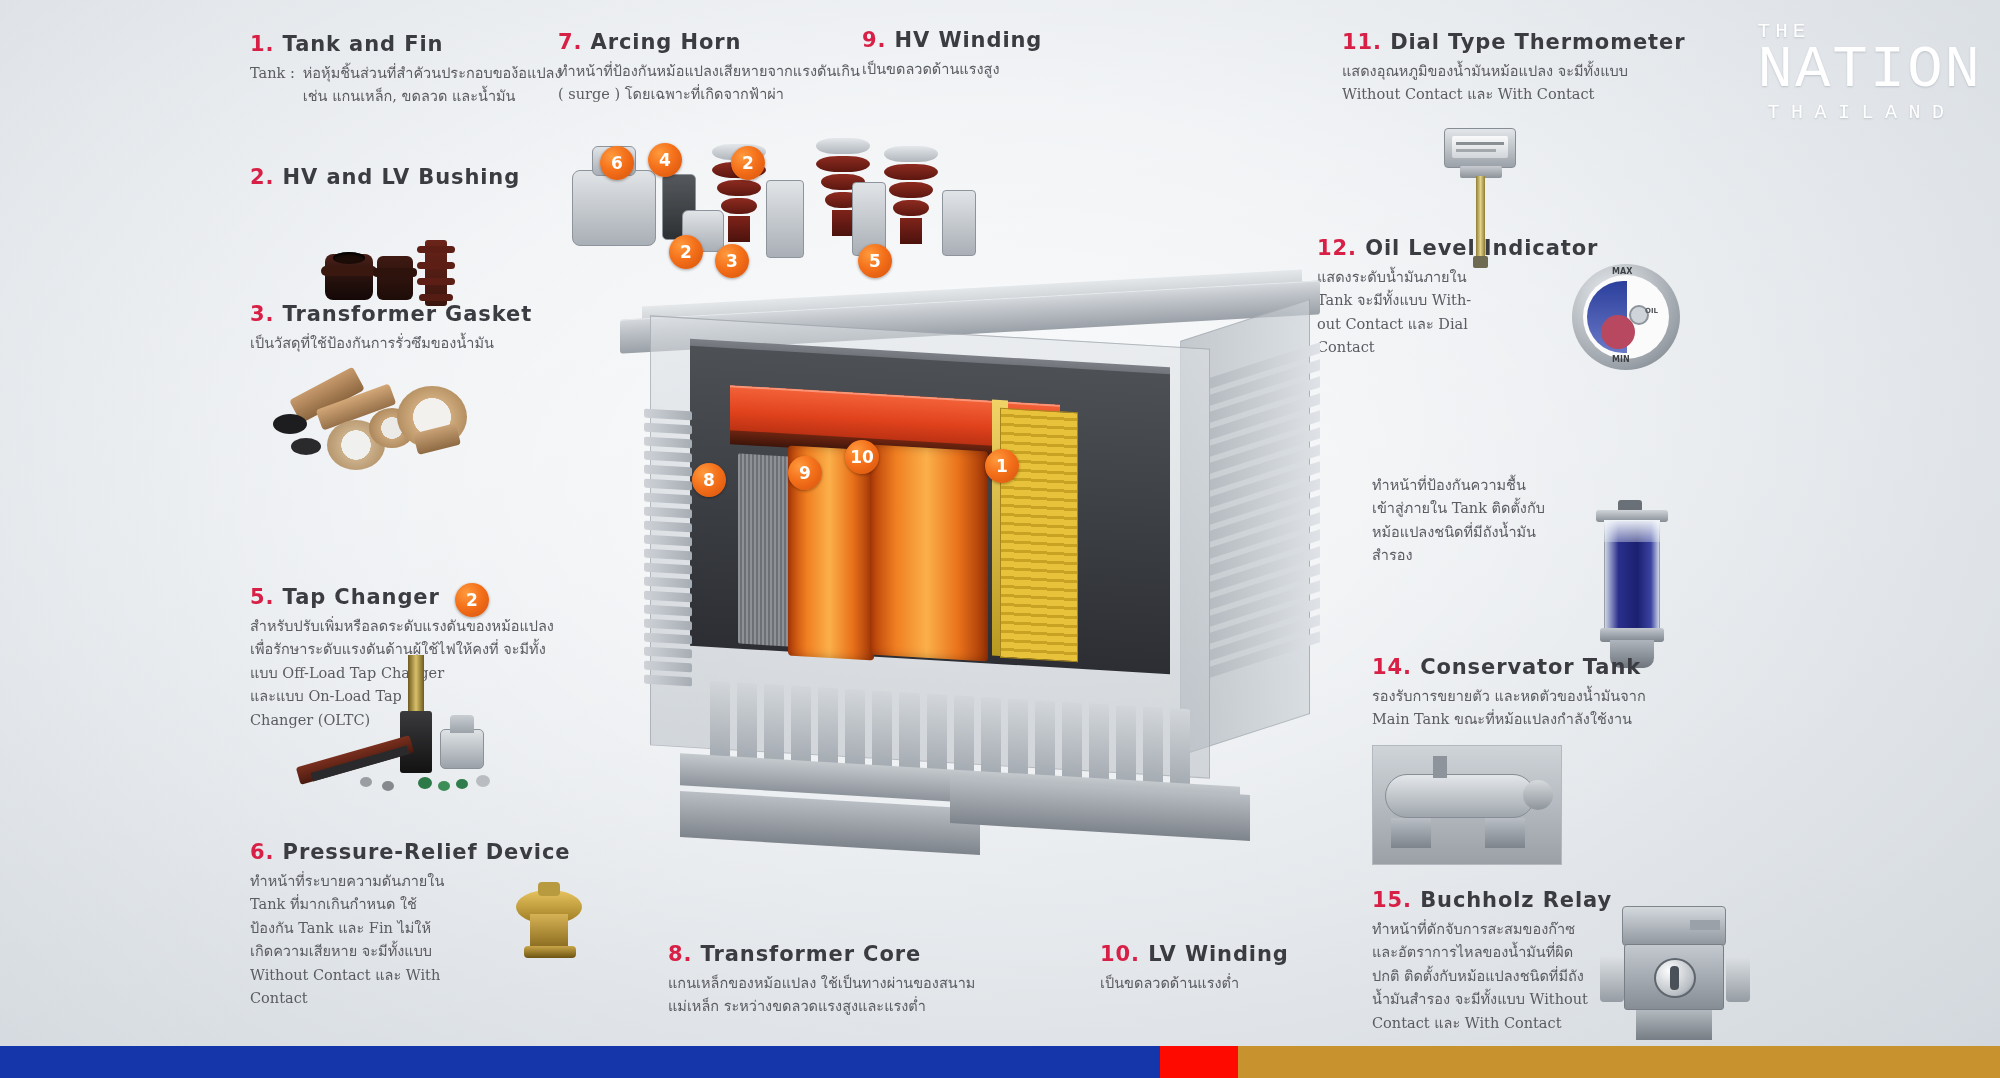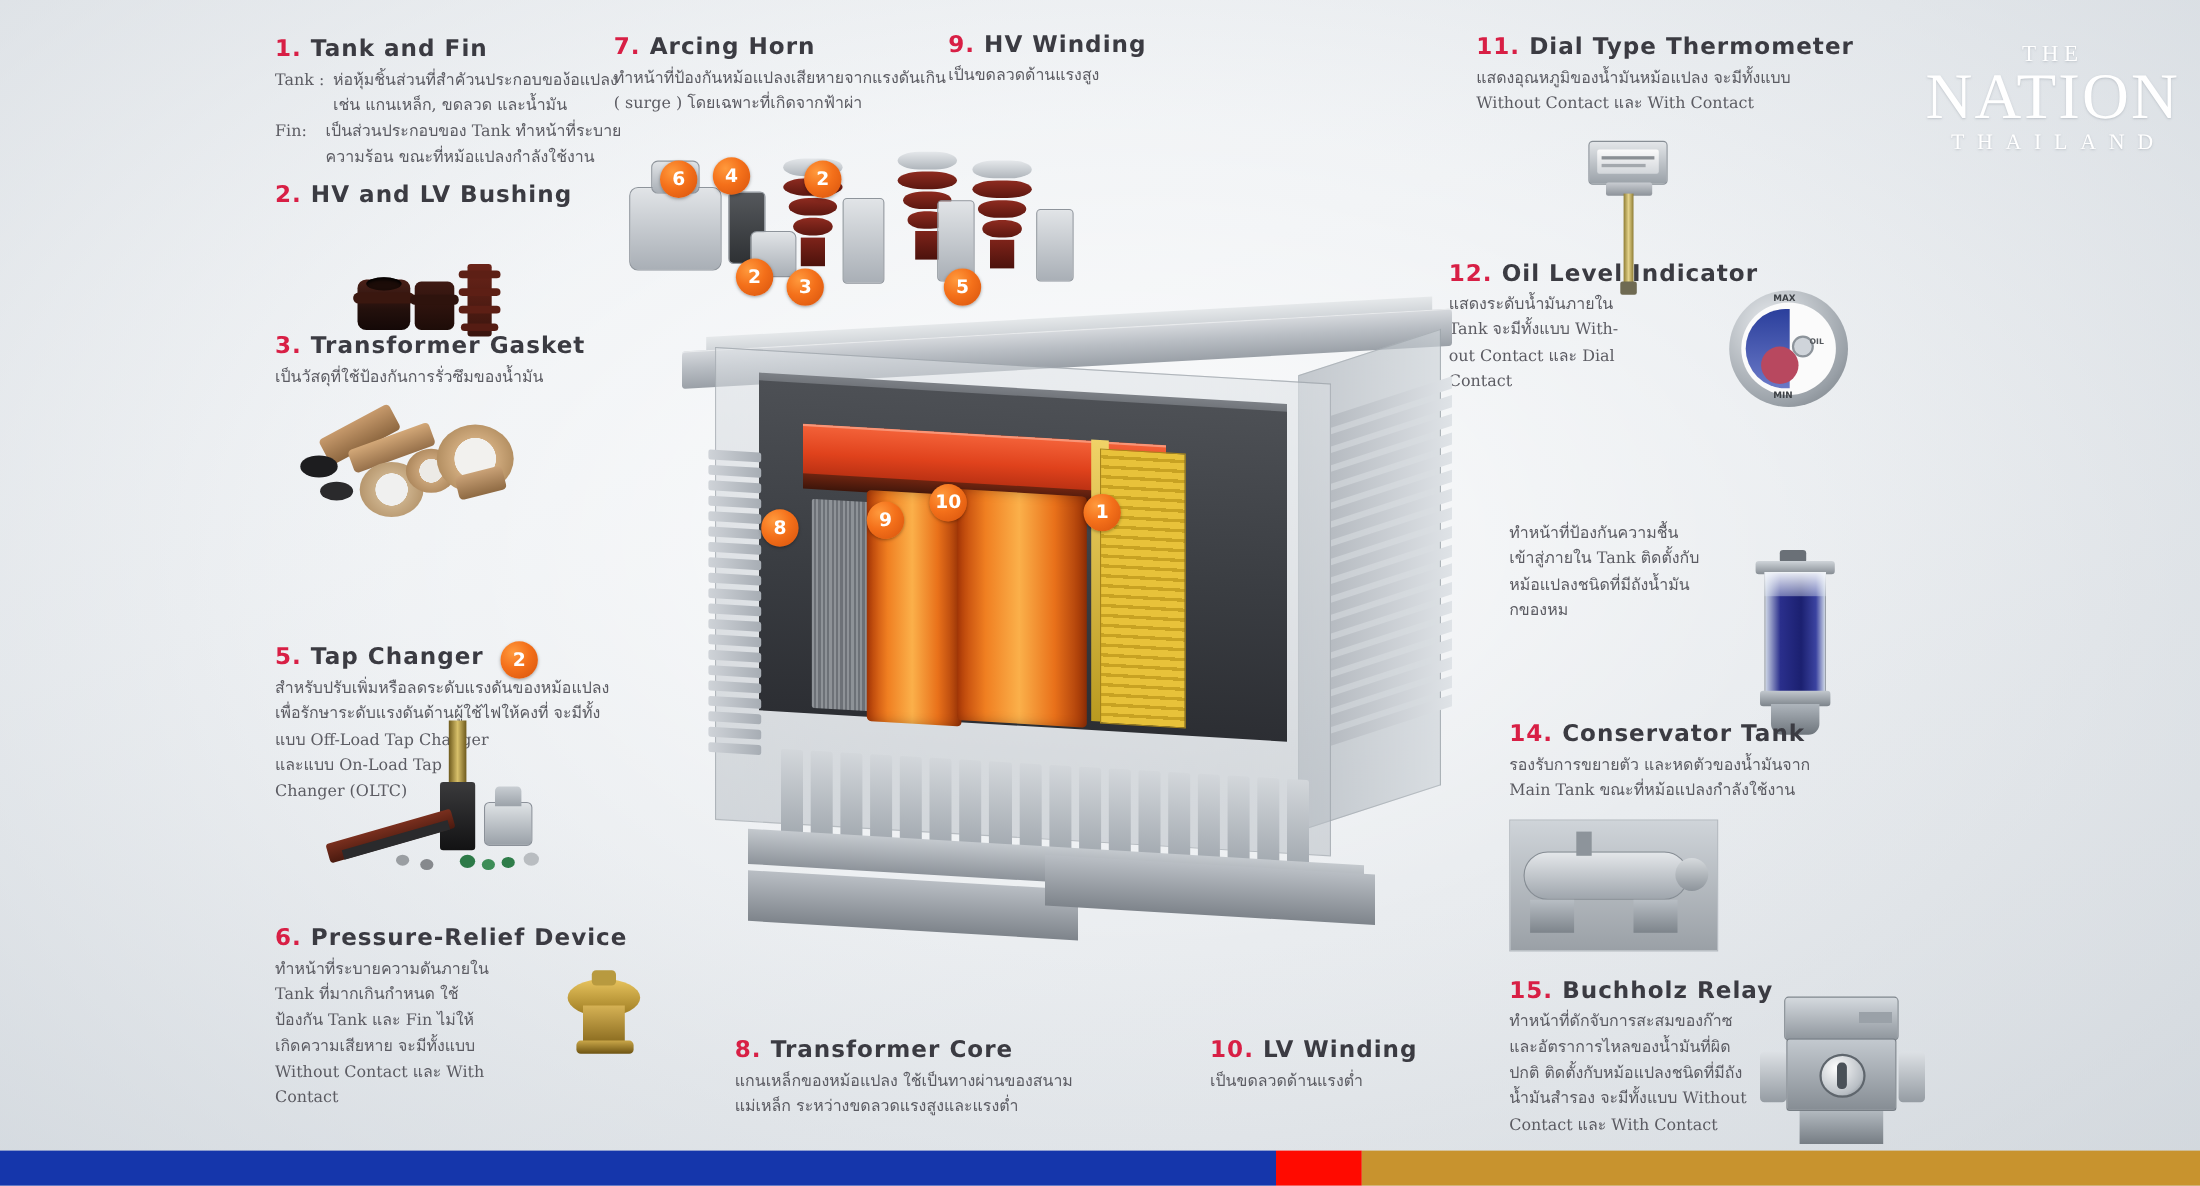--- a/index.html
+++ b/index.html
@@ -34,23 +34,23 @@
     font-size: 14.5px;
     line-height: 1.62;
     color: #5b5b62;
     margin-top: 4px;
   }
   .blk-body .ln { display: block; white-space: nowrap; }
   .blk-body .hang { display: flex; gap: 8px; }
   .blk-body .hang .lbl { min-width: 38px; display:inline-block; }
   
   #logo {
-    position: absolute; right: 18px; top: 38px;
-    text-align: center; color: #ffffff;
-    font-family: Liberation Serif, serif;
+    position: absolute; right: 18px; top: 21px;
+    color: #ffffff;
+    font-family: Liberation Mono, monospace;
     text-shadow: 0 1px 2px rgba(120,130,140,.35);
     user-select: none;
   }
   #logo .l1 { font-size: 21px; letter-spacing: 5px; line-height: 1; }
   #logo .l2 { font-size: 59px; letter-spacing: 2px; line-height: .98; font-weight: 400; }
   #logo .l3 { font-size: 20px; letter-spacing: 11.5px; line-height: 1.25; padding-left: 10px;}
   
   #bottom-bar { position: absolute; left:0; bottom:0; width:2000px; height: 32px; display:flex; }
   #bottom-bar .seg-blue { background:#1536ab; flex: 0 0 1160px; }
   #bottom-bar .seg-red  { background:#ff0a00; flex: 0 0 78px; }
@@ -202,27 +202,20 @@
   <div class="blk-title">
     <span class="num">1.</span>
     <span>Tank and Fin</span>
   </div>
   <div class="blk-body">
     <div class="hang">
         <span class="lbl">Tank :</span>
       <span>
           <span class="ln">ห่อหุ้มชิ้นส่วนที่สำคัวนประกอบของ้อแปลง</span>
       <span class="ln">เช่น แกนเหล็ก, ขดลวด และน้ำมัน</span>
-        </span>
-      </div>
-    <div class="hang">
-        <span class="lbl">Fin:</span>
-      <span>
-          <span class="ln">เป็นส่วนประกอบของ Tank ทำหน้าที่ระบาย</span>
-      <span class="ln">ความร้อน ขณะที่หม้อแปลงกำลังใช้งาน</span>
         </span>
       </div>
   </div>
 </div>
 
 <div class="block" style="left:250px; top:165px; width:300px;">
   <div class="blk-title">
     <span class="num">2.</span>
     <span>HV and LV Bushing</span>
   </div>
@@ -399,21 +392,21 @@
   </div>
   <div style="position:absolute;left:40px;top:3px;font:700 8px 'DejaVu Sans',sans-serif;color:#3c4045;">MAX</div>
   <div style="position:absolute;left:40px;top:91px;font:700 8px 'DejaVu Sans',sans-serif;color:#3c4045;">MIN</div>
 </div>
 
 <div class="block" style="left:1372px; top:470px; width:250px;">
   <div class="blk-body">
     <span class="ln">ทำหน้าที่ป้องกันความชื้น</span>
     <span class="ln">เข้าสู่ภายใน Tank ติดตั้งกับ</span>
     <span class="ln">หม้อแปลงชนิดที่มีถังน้ำมัน</span>
-    <span class="ln">กของหม</span>
+    <span class="ln">สำรอง</span>
   </div>
 </div>
 
 <div class="breather" style="left:1590px; top:500px; width:86px; height:170px;">
   <div style="position:absolute;left:28px;top:0;width:24px;height:12px;border-radius:3px;background:#6a7077;"></div>
   <div style="position:absolute;left:6px;top:10px;width:72px;height:12px;border-radius:3px;background:linear-gradient(180deg,#cfd4d9,#868d94);"></div>
   <div style="position:absolute;left:14px;top:20px;width:56px;height:110px;background:linear-gradient(90deg,#cdd6e6,#2a2f8c 25%,#1b2070 60%,#3b43a0 85%,#cdd6e6);border:1px solid #9aa0a8;"></div>
   <div style="position:absolute;left:14px;top:20px;width:56px;height:22px;background:linear-gradient(180deg,rgba(245,248,252,.95),rgba(220,228,240,.4));"></div>
   <div style="position:absolute;left:10px;top:128px;width:64px;height:14px;border-radius:3px;background:linear-gradient(180deg,#c2c8ce,#7d848b);"></div>
   <div style="position:absolute;left:20px;top:140px;width:44px;height:28px;border-radius:0 0 10px 10px;background:linear-gradient(180deg,#aeb5bc,#6e757c);"></div>

